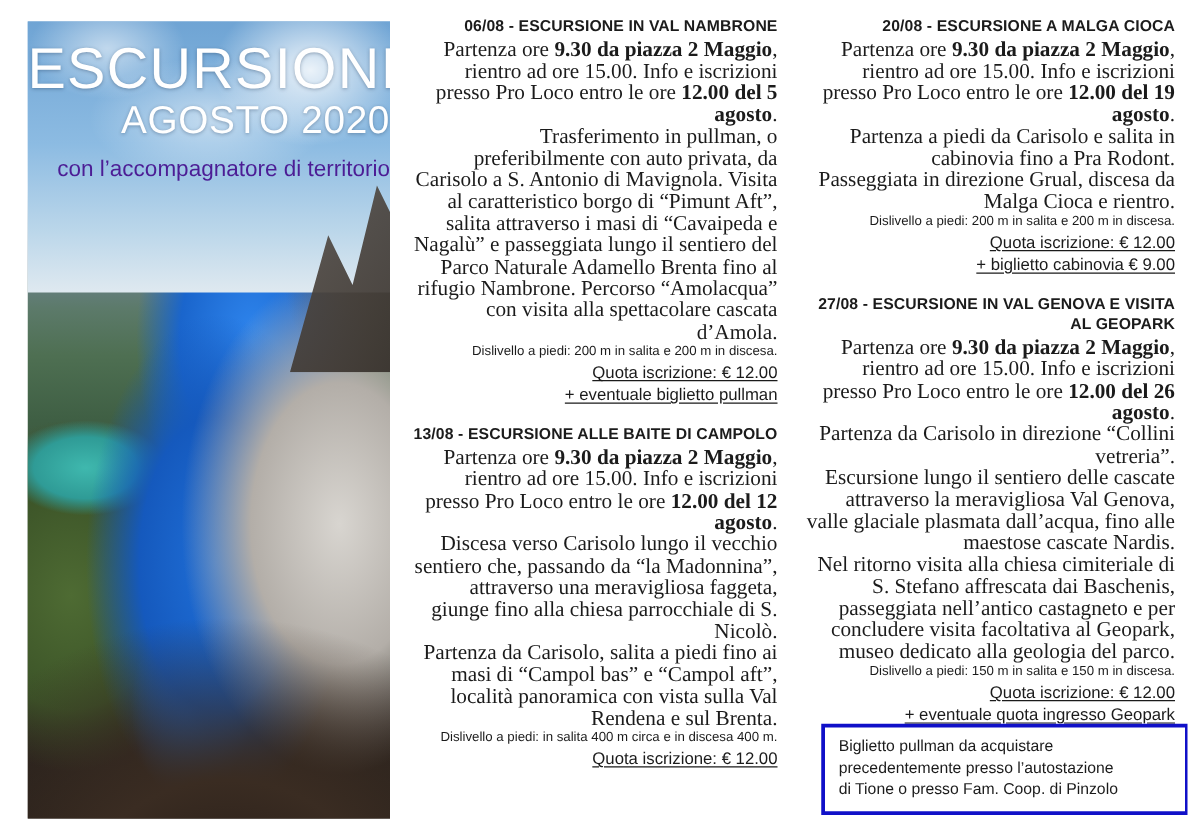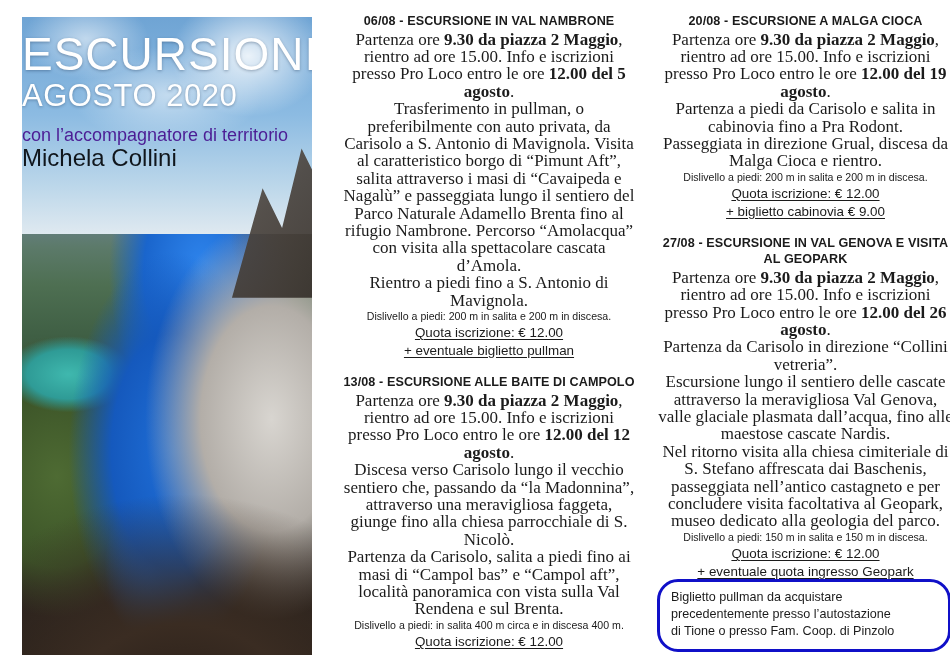--- a/index.html
+++ b/index.html
@@ -82,21 +82,21 @@
     right: -6%; top: 18%;
     width: 48%; height: 26%;
     background: linear-gradient(135deg, #6d6760 0%, #4a433d 50%, #332d28 100%);
     clip-path: polygon(30% 100%, 52% 34%, 66% 58%, 80% 10%, 100% 44%, 100% 100%);
     opacity: .92;
   }
 
   .title-block {
     position: absolute;
     left: 0; right: 0; top: 10px;
-    text-align: left;
+    text-align: right;
     line-height: 1.03;
     text-shadow: 0 1px 3px rgba(20,40,70,0.35);
   }
   .t-escursioni {
     font-size: 46px;
     letter-spacing: 1px;
     color: #ffffff;
     font-weight: 400;
     padding: 4px 0 0 0;
   }
@@ -122,22 +122,21 @@
     text-shadow: none;
   }
 
   
   .col {
     position: absolute;
     top: 13px;
     font-size: 12.6px;
     line-height: 17.3px;
     color: #1b1b1b;
-    text-align: center;
-    margin-left: 13px;
+    text-align: right;
   }
   .col-1 { left: 330px; width: 292px; }
   .col-2 { left: 645px; width: 295px; }
 
   .ev { margin-bottom: 0; }
   .ev + .ev { margin-top: 14px; }
 
   .ev-title {
     font-weight: bold;
     font-size: 12.6px;
@@ -188,31 +187,29 @@
 
   <div class="photo-panel">
     <div class="photo"></div>
     <div class="sky"></div>
     <div class="ridge"></div>
 
     <div class="title-block">
       <div class="t-escursioni">ESCURSIONI</div>
       <div class="t-agosto">AGOSTO 2020</div>
       <div class="t-con">con l’accompagnatore di territorio</div>
-      <div class="t-nome">Michela Collini</div>
     </div>
   </div>
 
   <div class="col col-1">
 
     <div class="ev">
       <div class="ev-title">06/08 - ESCURSIONE IN VAL NAMBRONE</div>
       <div class="ev-body"><span>Partenza ore </span><b>9.30 da piazza 2 Maggio</b><span>, rientro ad ore 15.00. Info e iscrizioni presso Pro Loco entro le ore </span><b>12.00 del 5 agosto</b><span>.</span></div>
       <div class="ev-body">Trasferimento in pullman, o preferibilmente con auto privata, da Carisolo a S. Antonio di Mavignola. Visita al caratteristico borgo di “Pimunt Aft”, salita attraverso i masi di “Cavaipeda e Nagalù” e passeggiata lungo il sentiero del Parco Naturale Adamello Brenta fino al rifugio Nambrone. Percorso “Amolacqua” con visita alla spettacolare cascata d’Amola.</div>
-      <div class="ev-body">Rientro a piedi fino a S. Antonio di Mavignola.</div>
       <div class="dislivello">Dislivello a piedi: 200 m in salita e 200 m in discesa.</div>
       <div class="quota">Quota iscrizione: € 12.00</div>
       <div class="extra">+ eventuale biglietto pullman</div>
     </div>
 
     <div class="ev">
       <div class="ev-title">13/08 - ESCURSIONE ALLE BAITE DI CAMPOLO</div>
       <div class="ev-body"><span>Partenza ore </span><b>9.30 da piazza 2 Maggio</b><span>, rientro ad ore 15.00. Info e iscrizioni presso Pro Loco entro le ore </span><b>12.00 del 12 agosto</b><span>.</span></div>
       <div class="ev-body">Discesa verso Carisolo lungo il vecchio sentiero che, passando da “la Madonnina”, attraverso una meravigliosa faggeta, giunge fino alla chiesa parrocchiale di S. Nicolò.</div>
       <div class="ev-body">Partenza da Carisolo, salita a piedi fino ai masi di “Campol bas” e “Campol aft”, località panoramica con vista sulla Val Rendena e sul Brenta.</div>
@@ -240,19 +237,19 @@
       <div class="ev-body">Partenza da Carisolo in direzione “Collini vetreria”.</div>
       <div class="ev-body">Escursione lungo il sentiero delle cascate attraverso la meravigliosa Val Genova, valle glaciale plasmata dall’acqua, fino alle maestose cascate Nardis.</div>
       <div class="ev-body">Nel ritorno visita alla chiesa cimiteriale di S. Stefano affrescata dai Baschenis, passeggiata nell’antico castagneto e per concludere visita facoltativa al Geopark, museo dedicato alla geologia del parco.</div>
       <div class="dislivello">Dislivello a piedi: 150 m in salita e 150 m in discesa.</div>
       <div class="quota">Quota iscrizione: € 12.00</div>
       <div class="extra">+ eventuale quota ingresso Geopark</div>
     </div>
 
   </div>
 
-  <div class="note-box" style="border-color: rgb(16, 16, 200); border-radius: 21px;">
+  <div class="note-box" style="border-color: rgb(16, 16, 200);">
     <div class="note-line">Biglietto pullman da acquistare</div>
     <div class="note-line">precedentemente presso l’autostazione</div>
     <div class="note-line">di Tione o presso Fam. Coop. di Pinzolo</div>
   </div>
 
 </div>
 
 </body></html>

